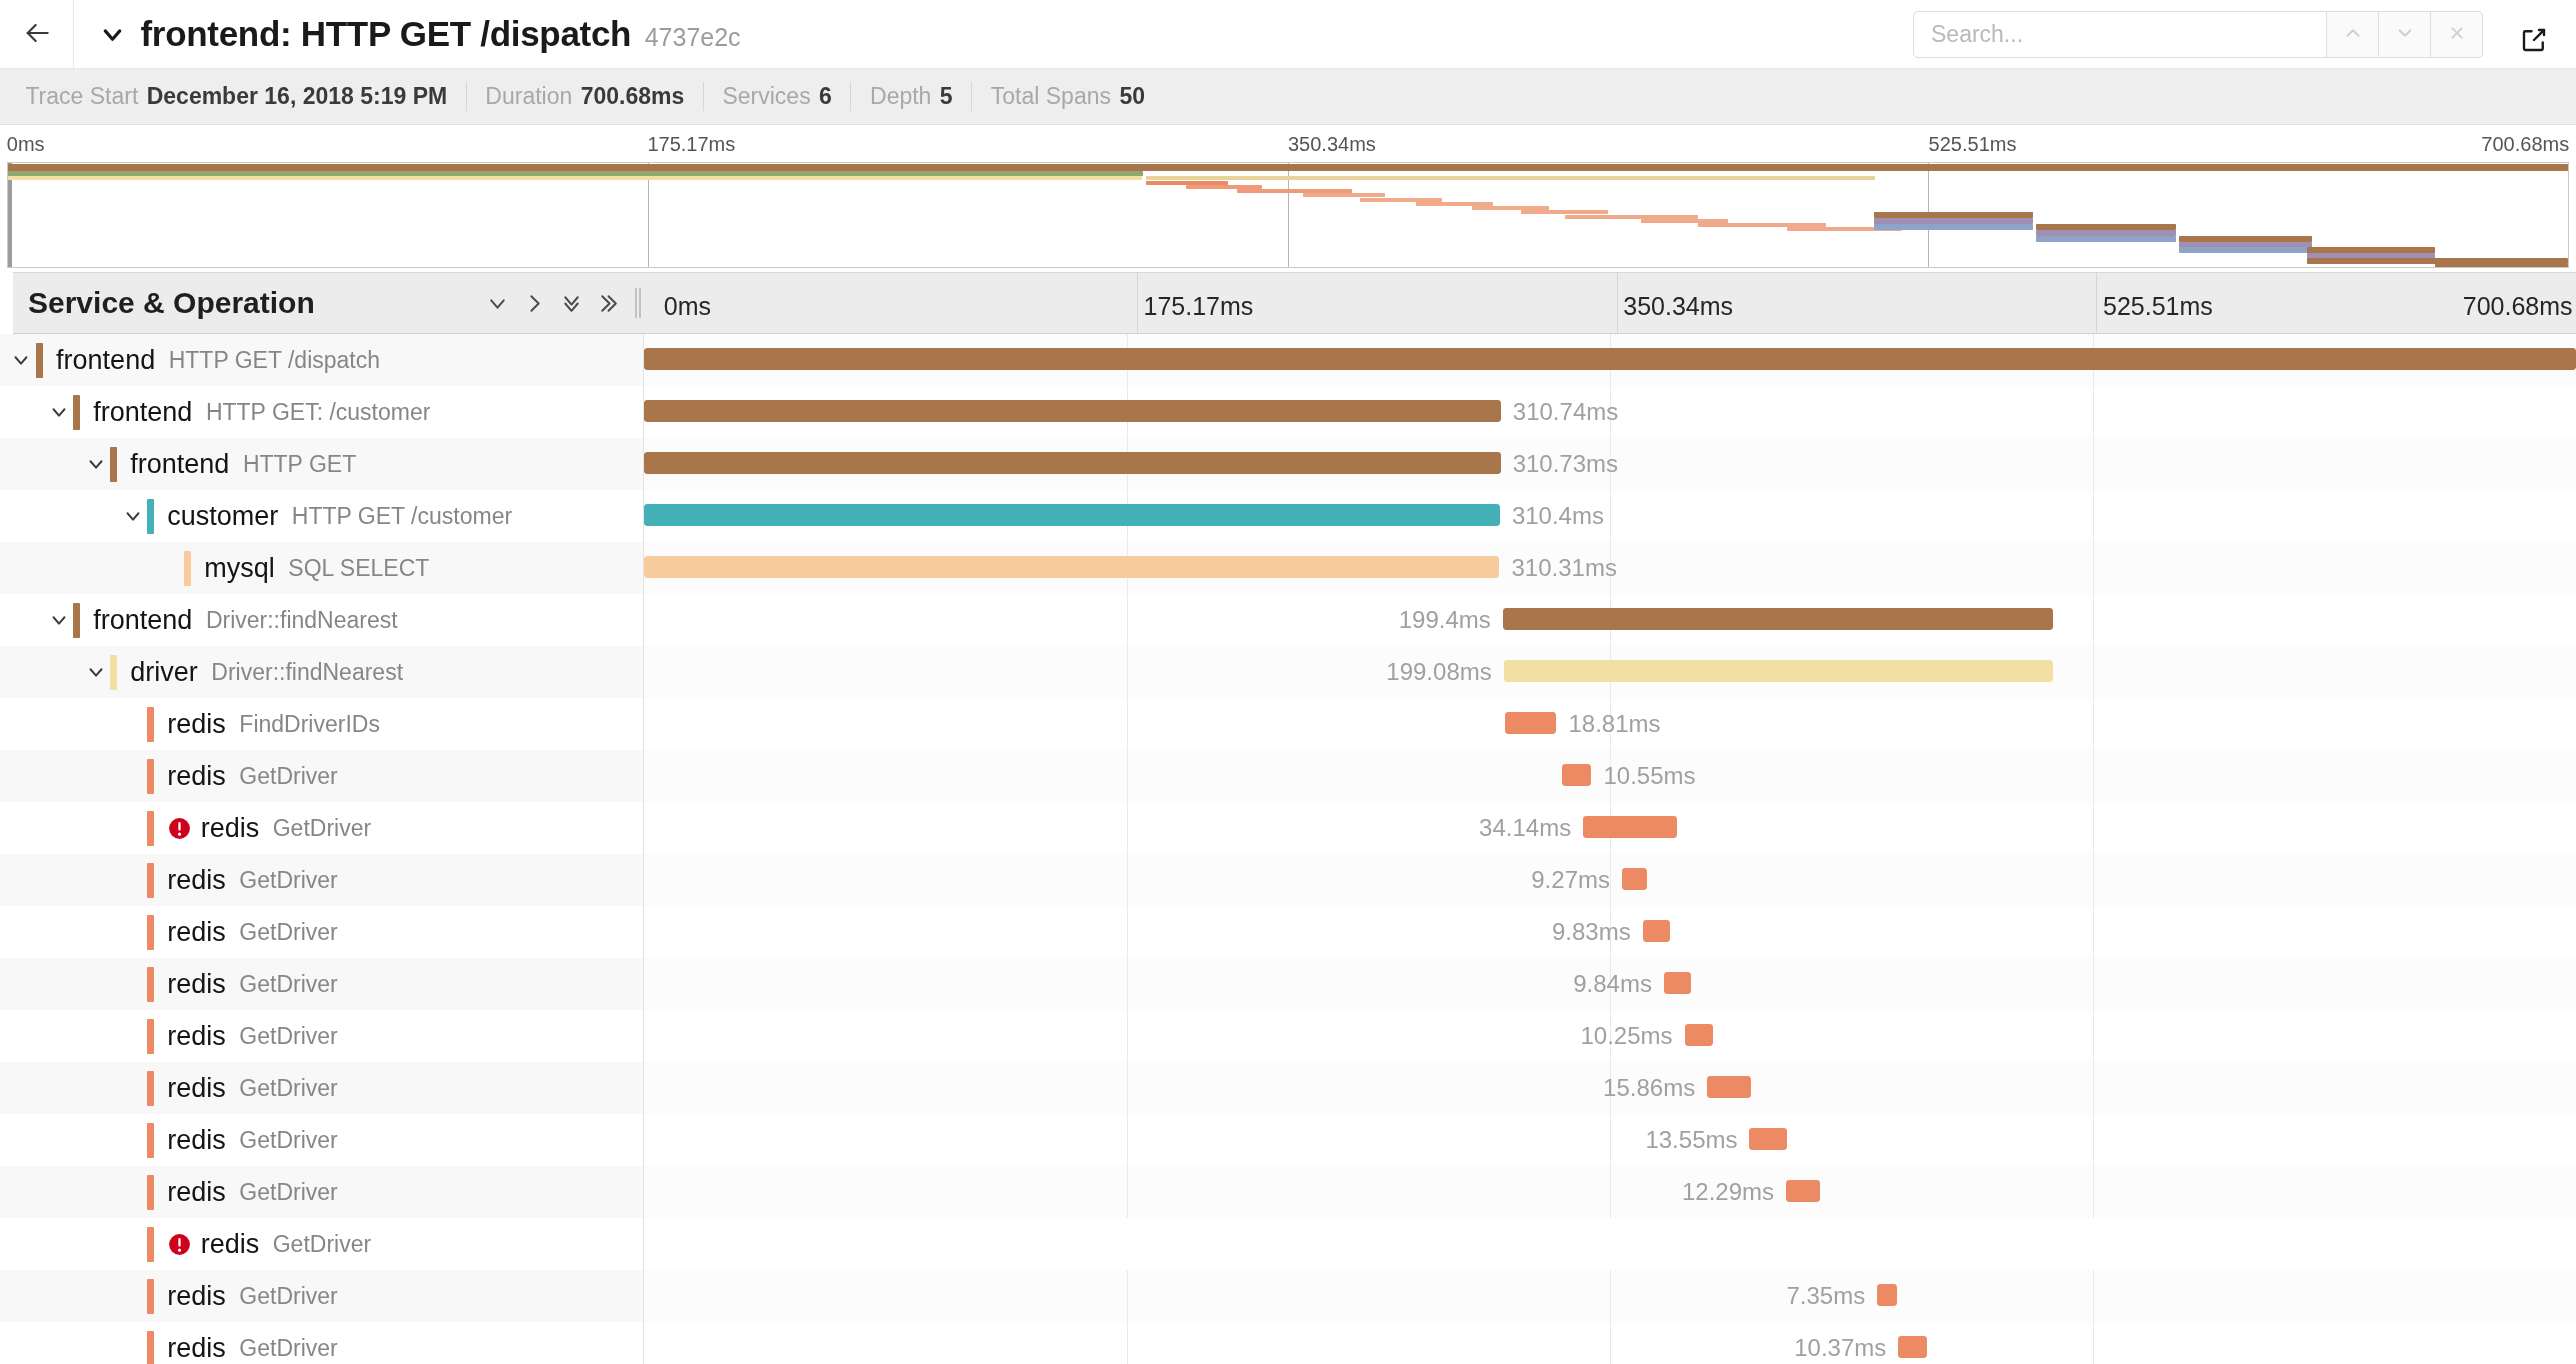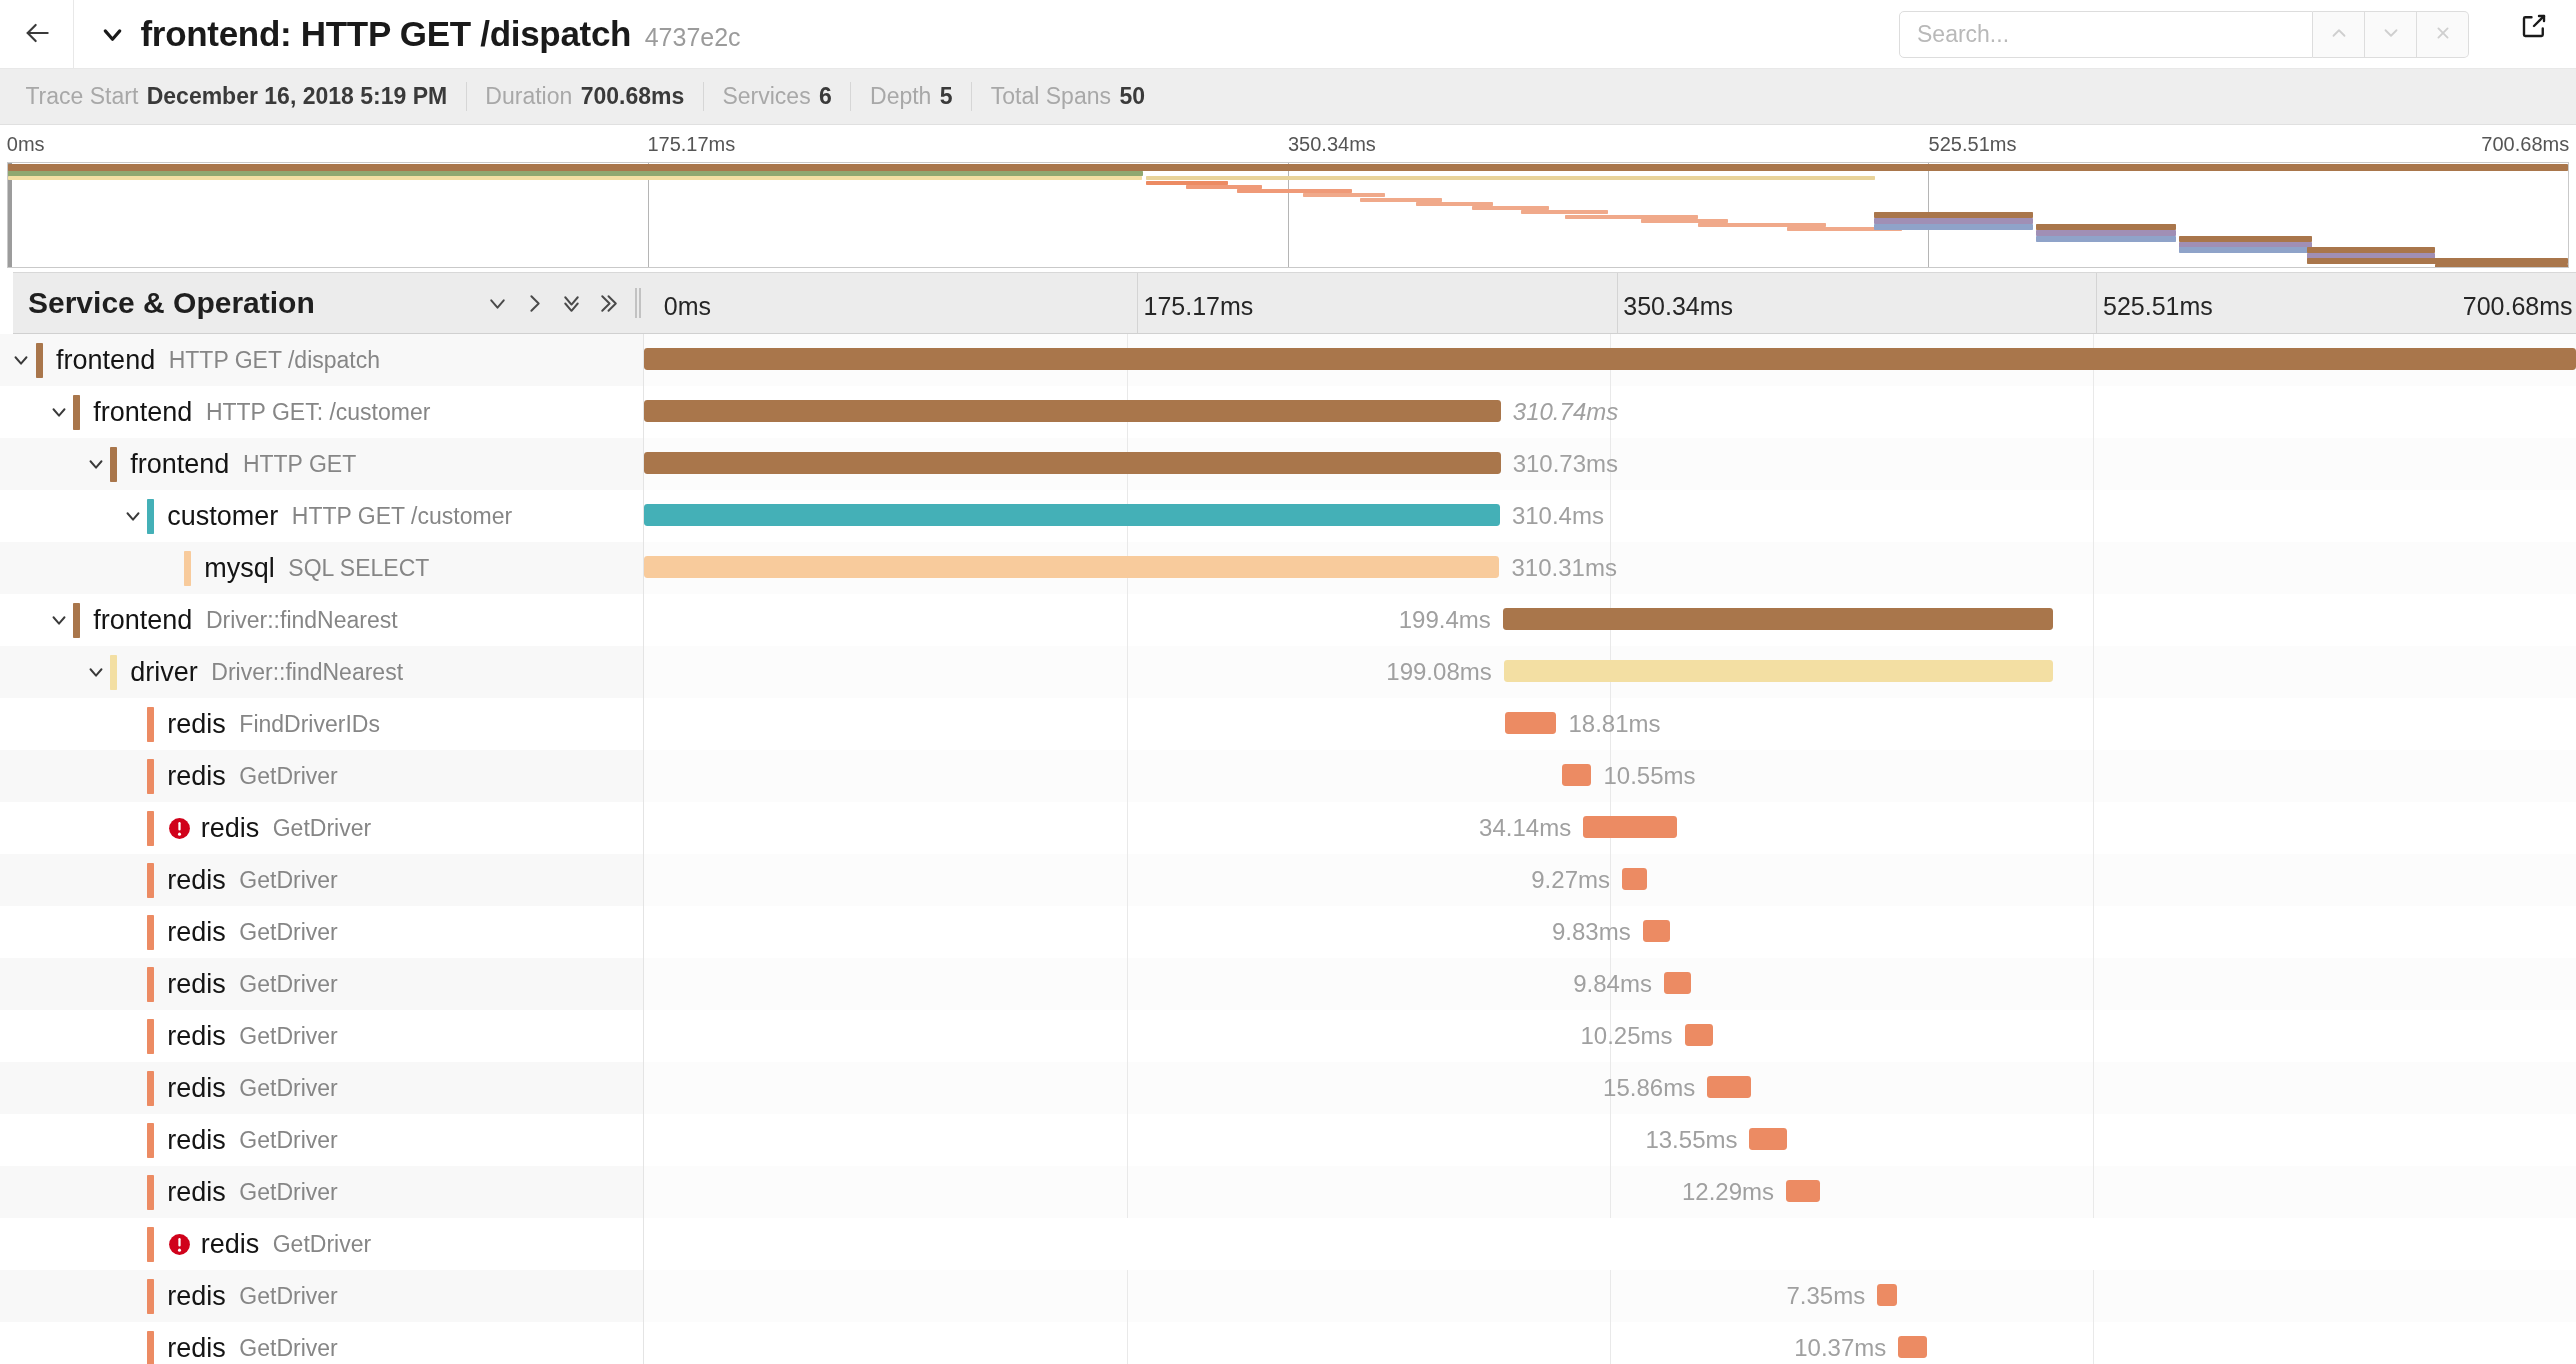--- a/index.html
+++ b/index.html
@@ -30,21 +30,21 @@
     padding-left: 24px; flex: 1 1 auto; min-width: 0;
   }
   .title-chev { align-self: center; display:flex; cursor: pointer; }
   .title-chev svg { width: 29px; height: 29px; }
   .trace-title {
     font-size: 35px; font-weight: 700; color: #1a1a1a;
     letter-spacing: -0.3px; white-space: nowrap;
   }
   .trace-id { font-size: 25px; color: #9b9b9b; font-weight: 400; white-space: nowrap; }
 
-  .title-right { display: flex; align-items: flex-start; gap: 18px; padding-right: 27px; }
+  .title-right { display: flex; align-items: flex-end; gap: 4px; padding-right: 27px; }
   .search-group { display: flex; align-items: stretch; height: 47px; }
   .search-input {
     width: 414px; height: 47px;
     border: 0.8px solid #ddd; border-radius: 5px 0 0 5px;
     font-size: 23px; color: #333; padding: 0 17px;
     font-family: "Liberation Sans", sans-serif;
     background: #fff; outline: none;
   }
   .search-input::placeholder { color: #b9b9b9; }
   .sbtn {
@@ -354,21 +354,21 @@
           </div>
           <div class="svc-color" style="background: rgb(169, 118, 75);"></div>
           <span class="svc-name">frontend</span>
           <span class="op-name">HTTP GET: /customer</span>
         </div>
         <div class="rright">
           <div class="gl" style="left: 25%;"></div>
           <div class="gl" style="left: 50%;"></div>
           <div class="gl" style="left: 75%;"></div>
           <div class="bar" style="left: 0%; width: 44.35%; background: rgb(169, 118, 75);"></div>
-          <span class="dur" style="left: calc(44.35% + 12px); font-style: italic;">310.74ms</span>
+          <span class="dur" style="left: calc(44.35% + 12px);">310.74ms</span>
         </div>
       </div>
       <div class="row shade">
         <div class="rleft" style="padding-left: 81px;">
           <div class="chev">
             <svg viewBox="0 0 24 24" fill="none" stroke="currentColor" stroke-width="2.1" stroke-linecap="round" stroke-linejoin="round">
               <polyline points="6 9 12 16 18 9"></polyline>
             </svg>
           </div>
           <div class="svc-color" style="background: rgb(169, 118, 75);"></div>

